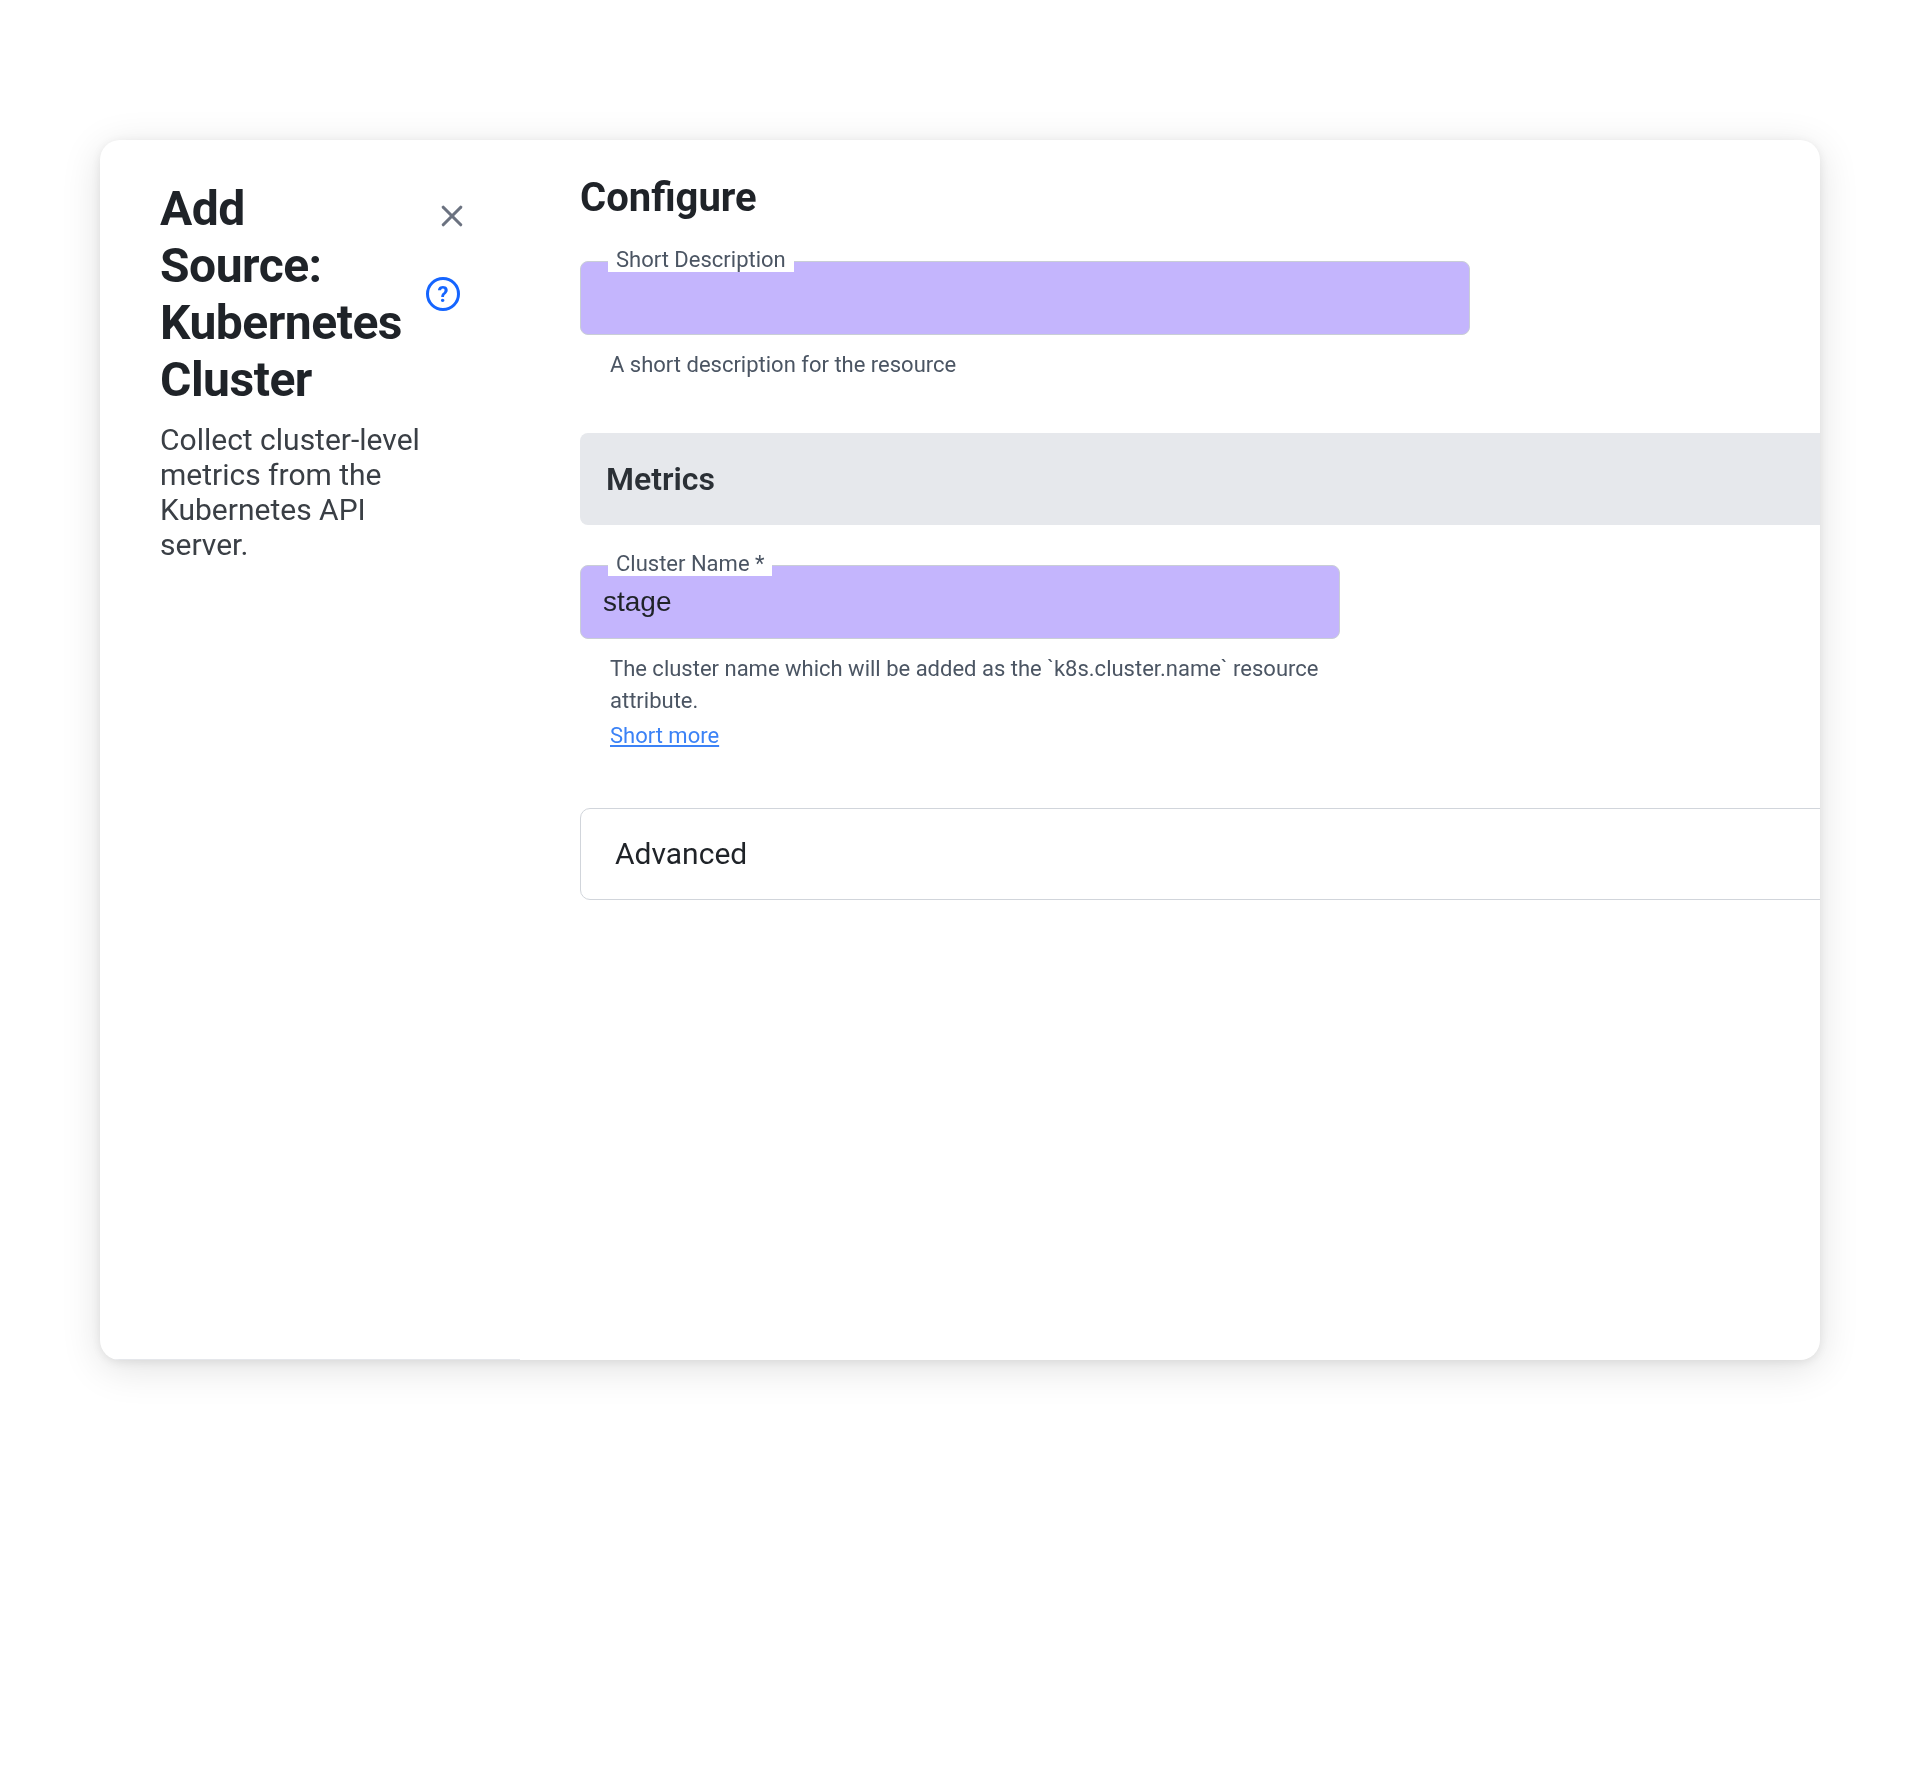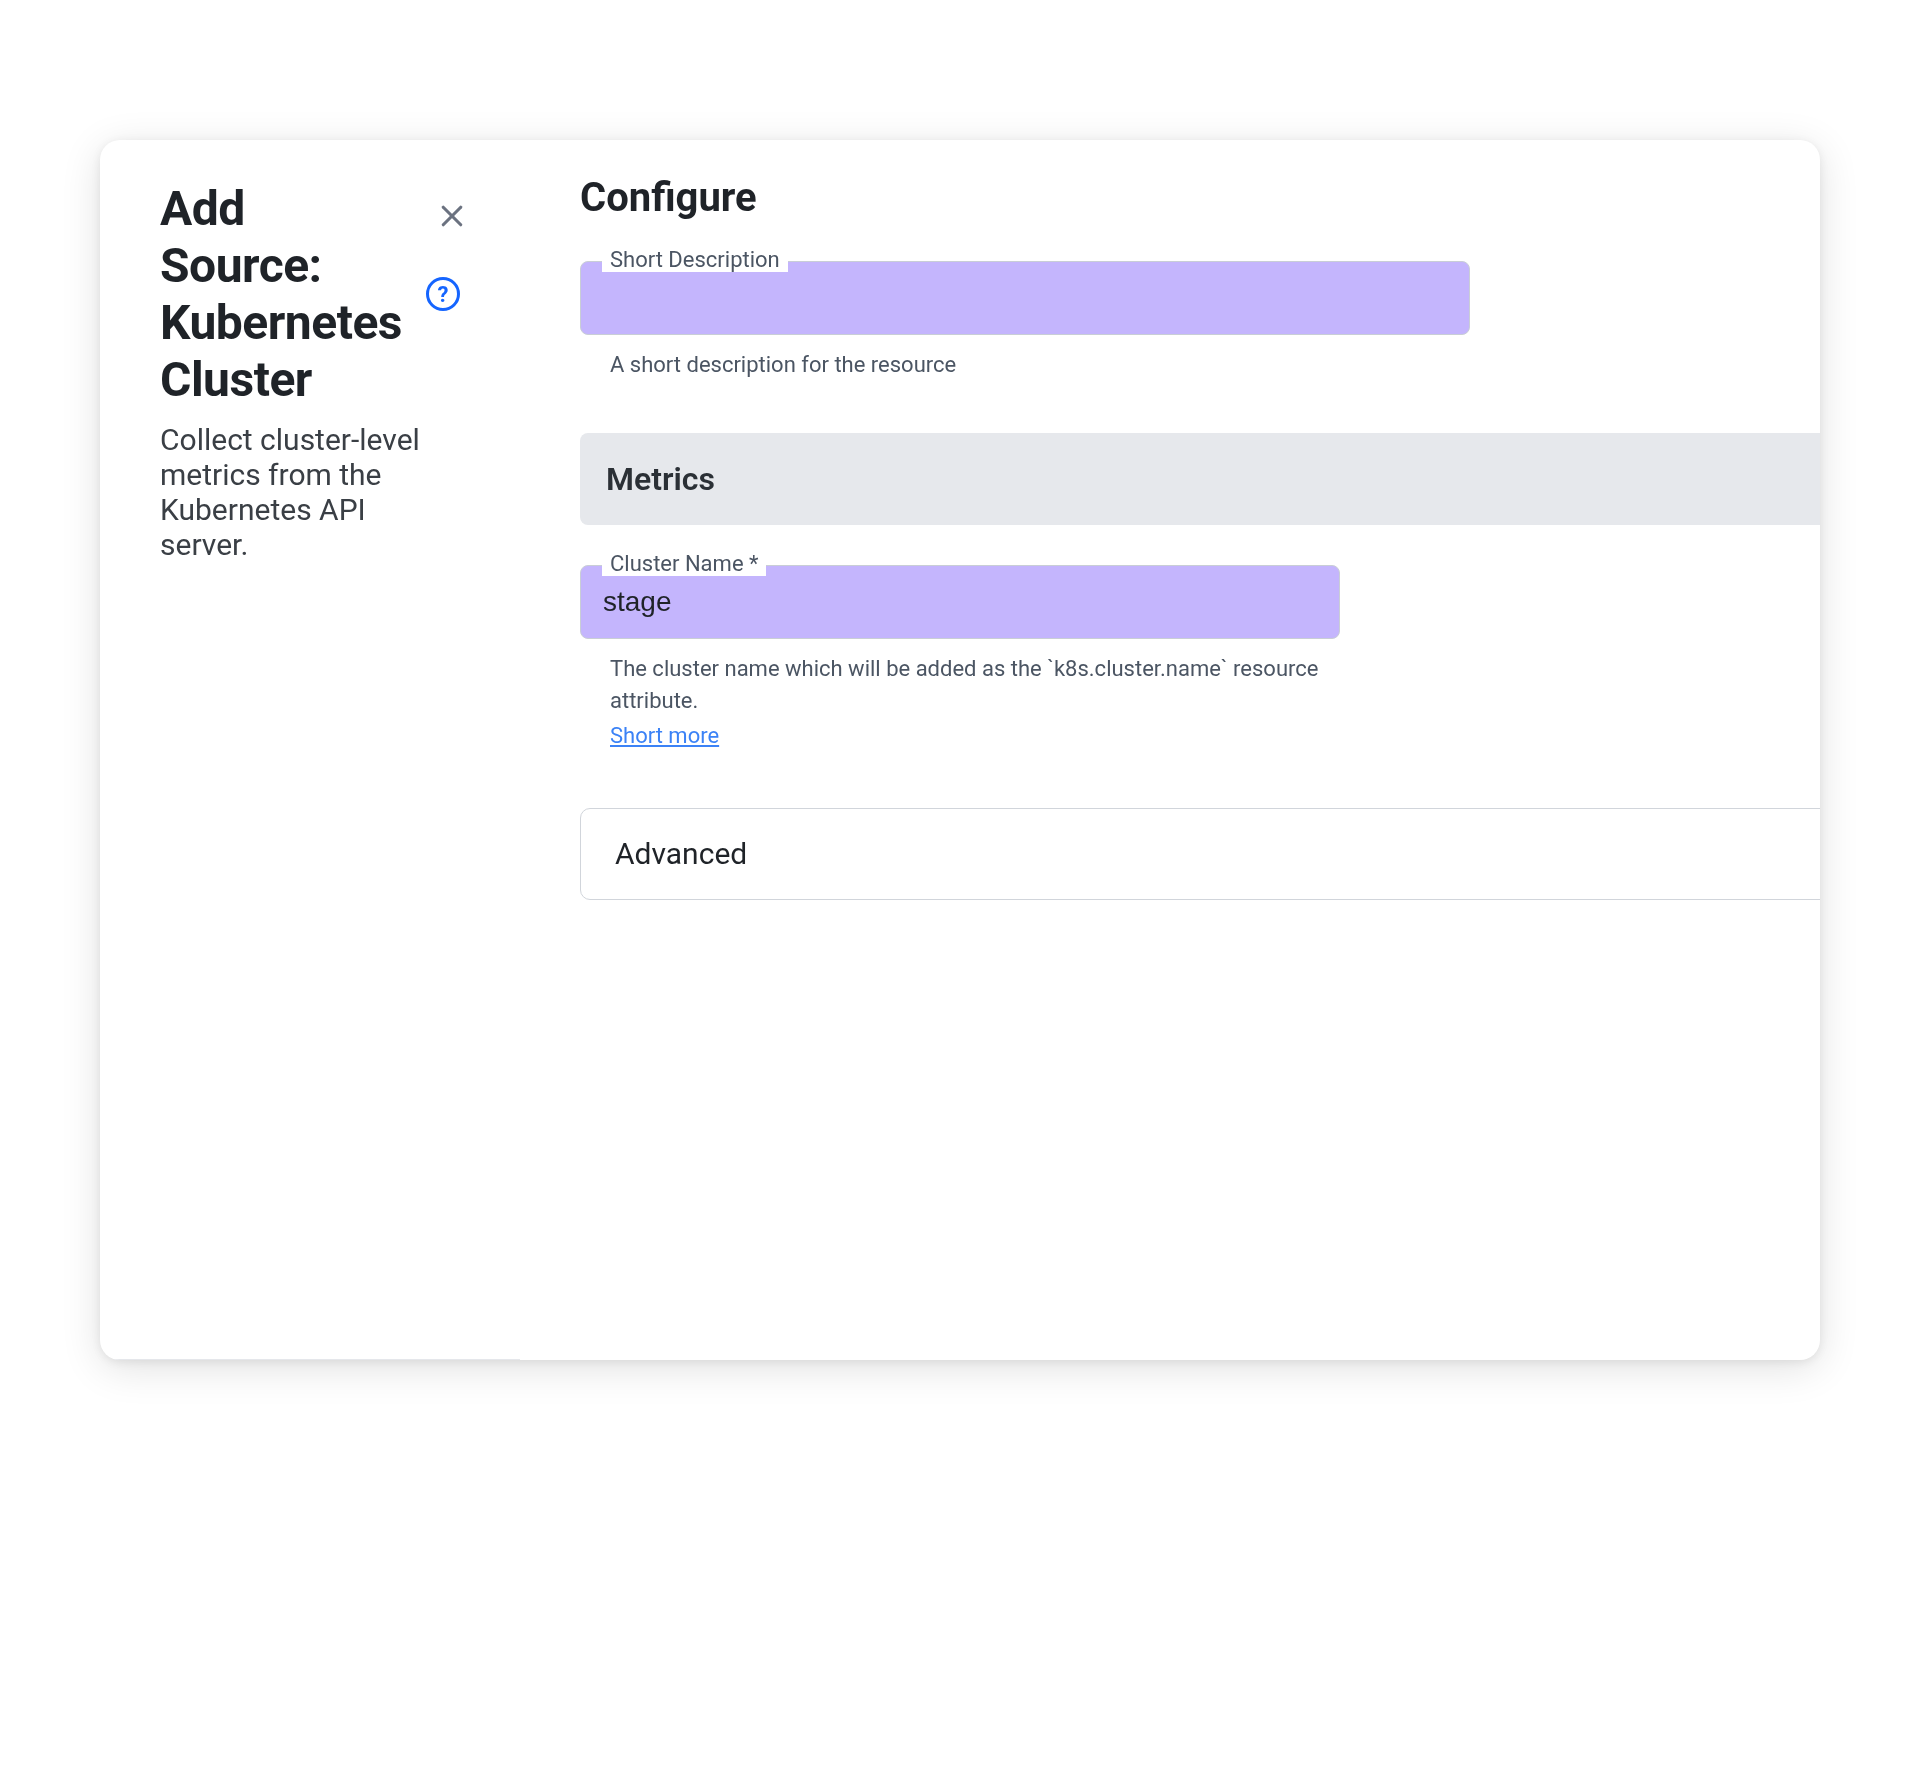--- a/index.html
+++ b/index.html
@@ -94,21 +94,21 @@
     }
 
     .field-group {
       position: relative;
       margin-bottom: 14px;
     }
 
     .field-label {
       position: absolute;
       top: -14px;
-      left: 22px;
+      left: 28px;
       background: #ffffff;
       padding: 0 8px;
       font-size: 22px;
       color: #4b5563;
       z-index: 1;
     }
 
     .field-input {
       width: 890px;
       height: 74px;

